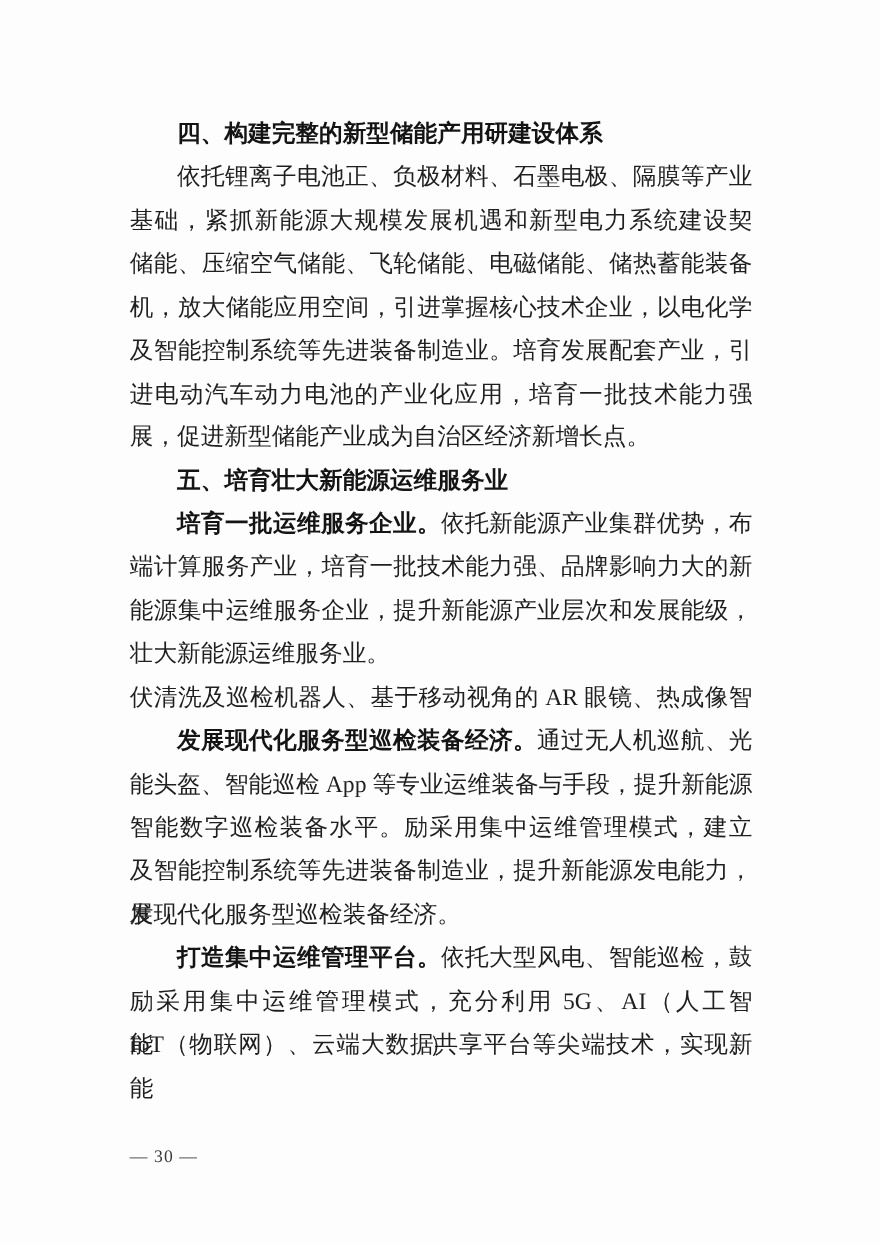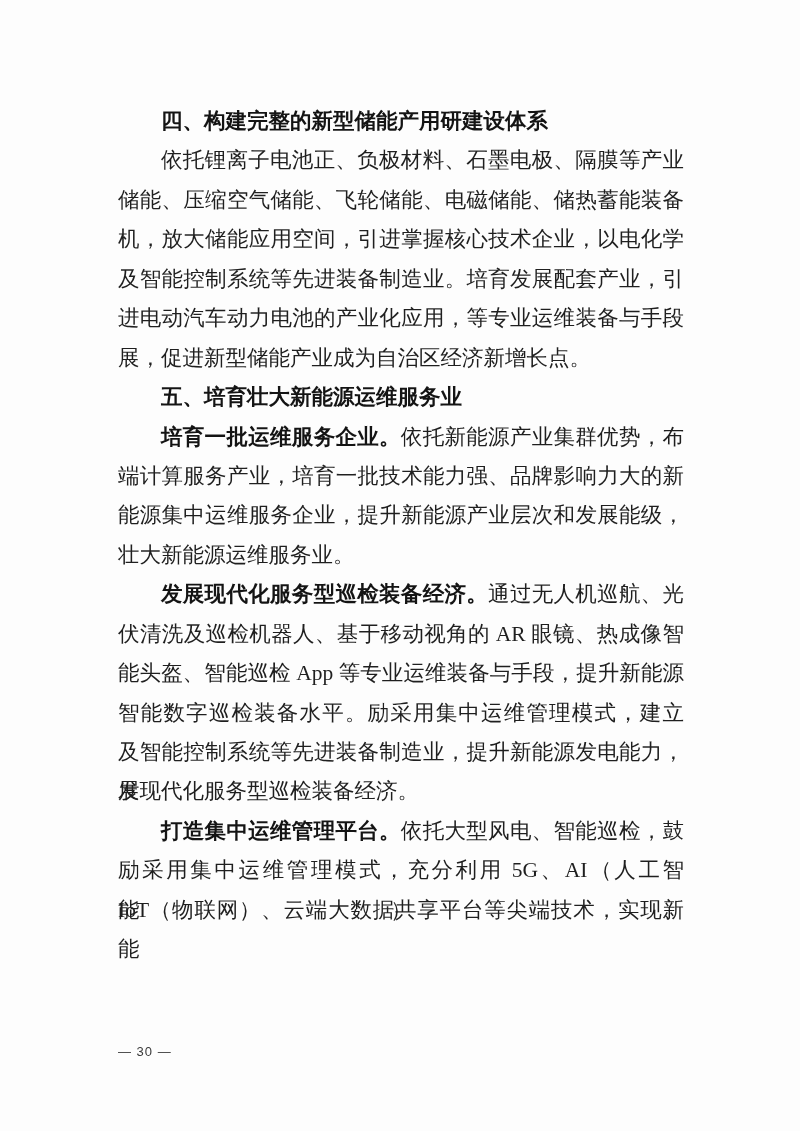--- a/index.html
+++ b/index.html
@@ -47,56 +47,57 @@
   }
   .lead {
     font-family: "Liberation Sans", "DejaVu Sans", sans-serif;
     font-weight: 700;
     color: #141414;
   }
   .footer {
     position: absolute;
     left: 118px;
     top: 1040px;
-    font-size: 13px;
+    font-size: 16px;
     line-height: 24px;
     color: #3a3a3a;
-    font-family: Liberation Sans, sans-serif;
+    font-family: Liberation Serif, serif;
     letter-spacing: 1px;
   }
 </style>
 </head>
 <body>
 
 <div class="page">
   <main class="content">
 
     <div class="line heading">四、构建完整的新型储能产用研建设体系</div>
 
     <section>
       <div class="line indent">依托锂离子电池正、负极材料、石墨电极、隔膜等产业</div>
+      <div class="line">基础，紧抓新能源大规模发展机遇和新型电力系统建设契</div>
       <div class="line">储能、压缩空气储能、飞轮储能、电磁储能、储热蓄能装备</div>
       <div class="line">机，放大储能应用空间，引进掌握核心技术企业，以电化学</div>
       <div class="line">及智能控制系统等先进装备制造业。培育发展配套产业，引</div>
-      <div class="line">进电动汽车动力电池的产业化应用，等专业运维装备与手段</div>
+      <div class="line">进电动汽车动力电池的产业化应用，培育一批技术能力强</div>
       <div class="line last">展，促进新型储能产业成为自治区经济新增长点。</div>
     </section>
 
     <div class="line heading">五、培育壮大新能源运维服务业</div>
 
     <section>
       <div class="line indent"><span class="lead">培育一批运维服务企业。</span><span>依托新能源产业集群优势，布</span></div>
       <div class="line">端计算服务产业，培育一批技术能力强、品牌影响力大的新</div>
       <div class="line">能源集中运维服务企业，提升新能源产业层次和发展能级，</div>
       <div class="line last">壮大新能源运维服务业。</div>
     </section>
 
     <section>
+      <div class="line">伏清洗及巡检机器人、基于移动视角的 AR 眼镜、热成像智</div>
       <div class="line indent"><span class="lead">发展现代化服务型巡检装备经济。</span><span>通过无人机巡航、光</span></div>
-      <div class="line">伏清洗及巡检机器人、基于移动视角的 AR 眼镜、热成像智</div>
       <div class="line">能头盔、智能巡检 App 等专业运维装备与手段，提升新能源</div>
       <div class="line">智能数字巡检装备水平。励采用集中运维管理模式，建立</div>
       <div class="line">及智能控制系统等先进装备制造业，提升新能源发电能力，发</div>
       <div class="line last">展现代化服务型巡检装备经济。</div>
     </section>
 
     <section>
       <div class="line indent"><span class="lead">打造集中运维管理平台。</span><span>依托大型风电、智能巡检，鼓</span></div>
       <div class="line">励采用集中运维管理模式，充分利用 5G、AI（人工智能）、</div>
       <div class="line">IoT（物联网）、云端大数据共享平台等尖端技术，实现新能</div>

